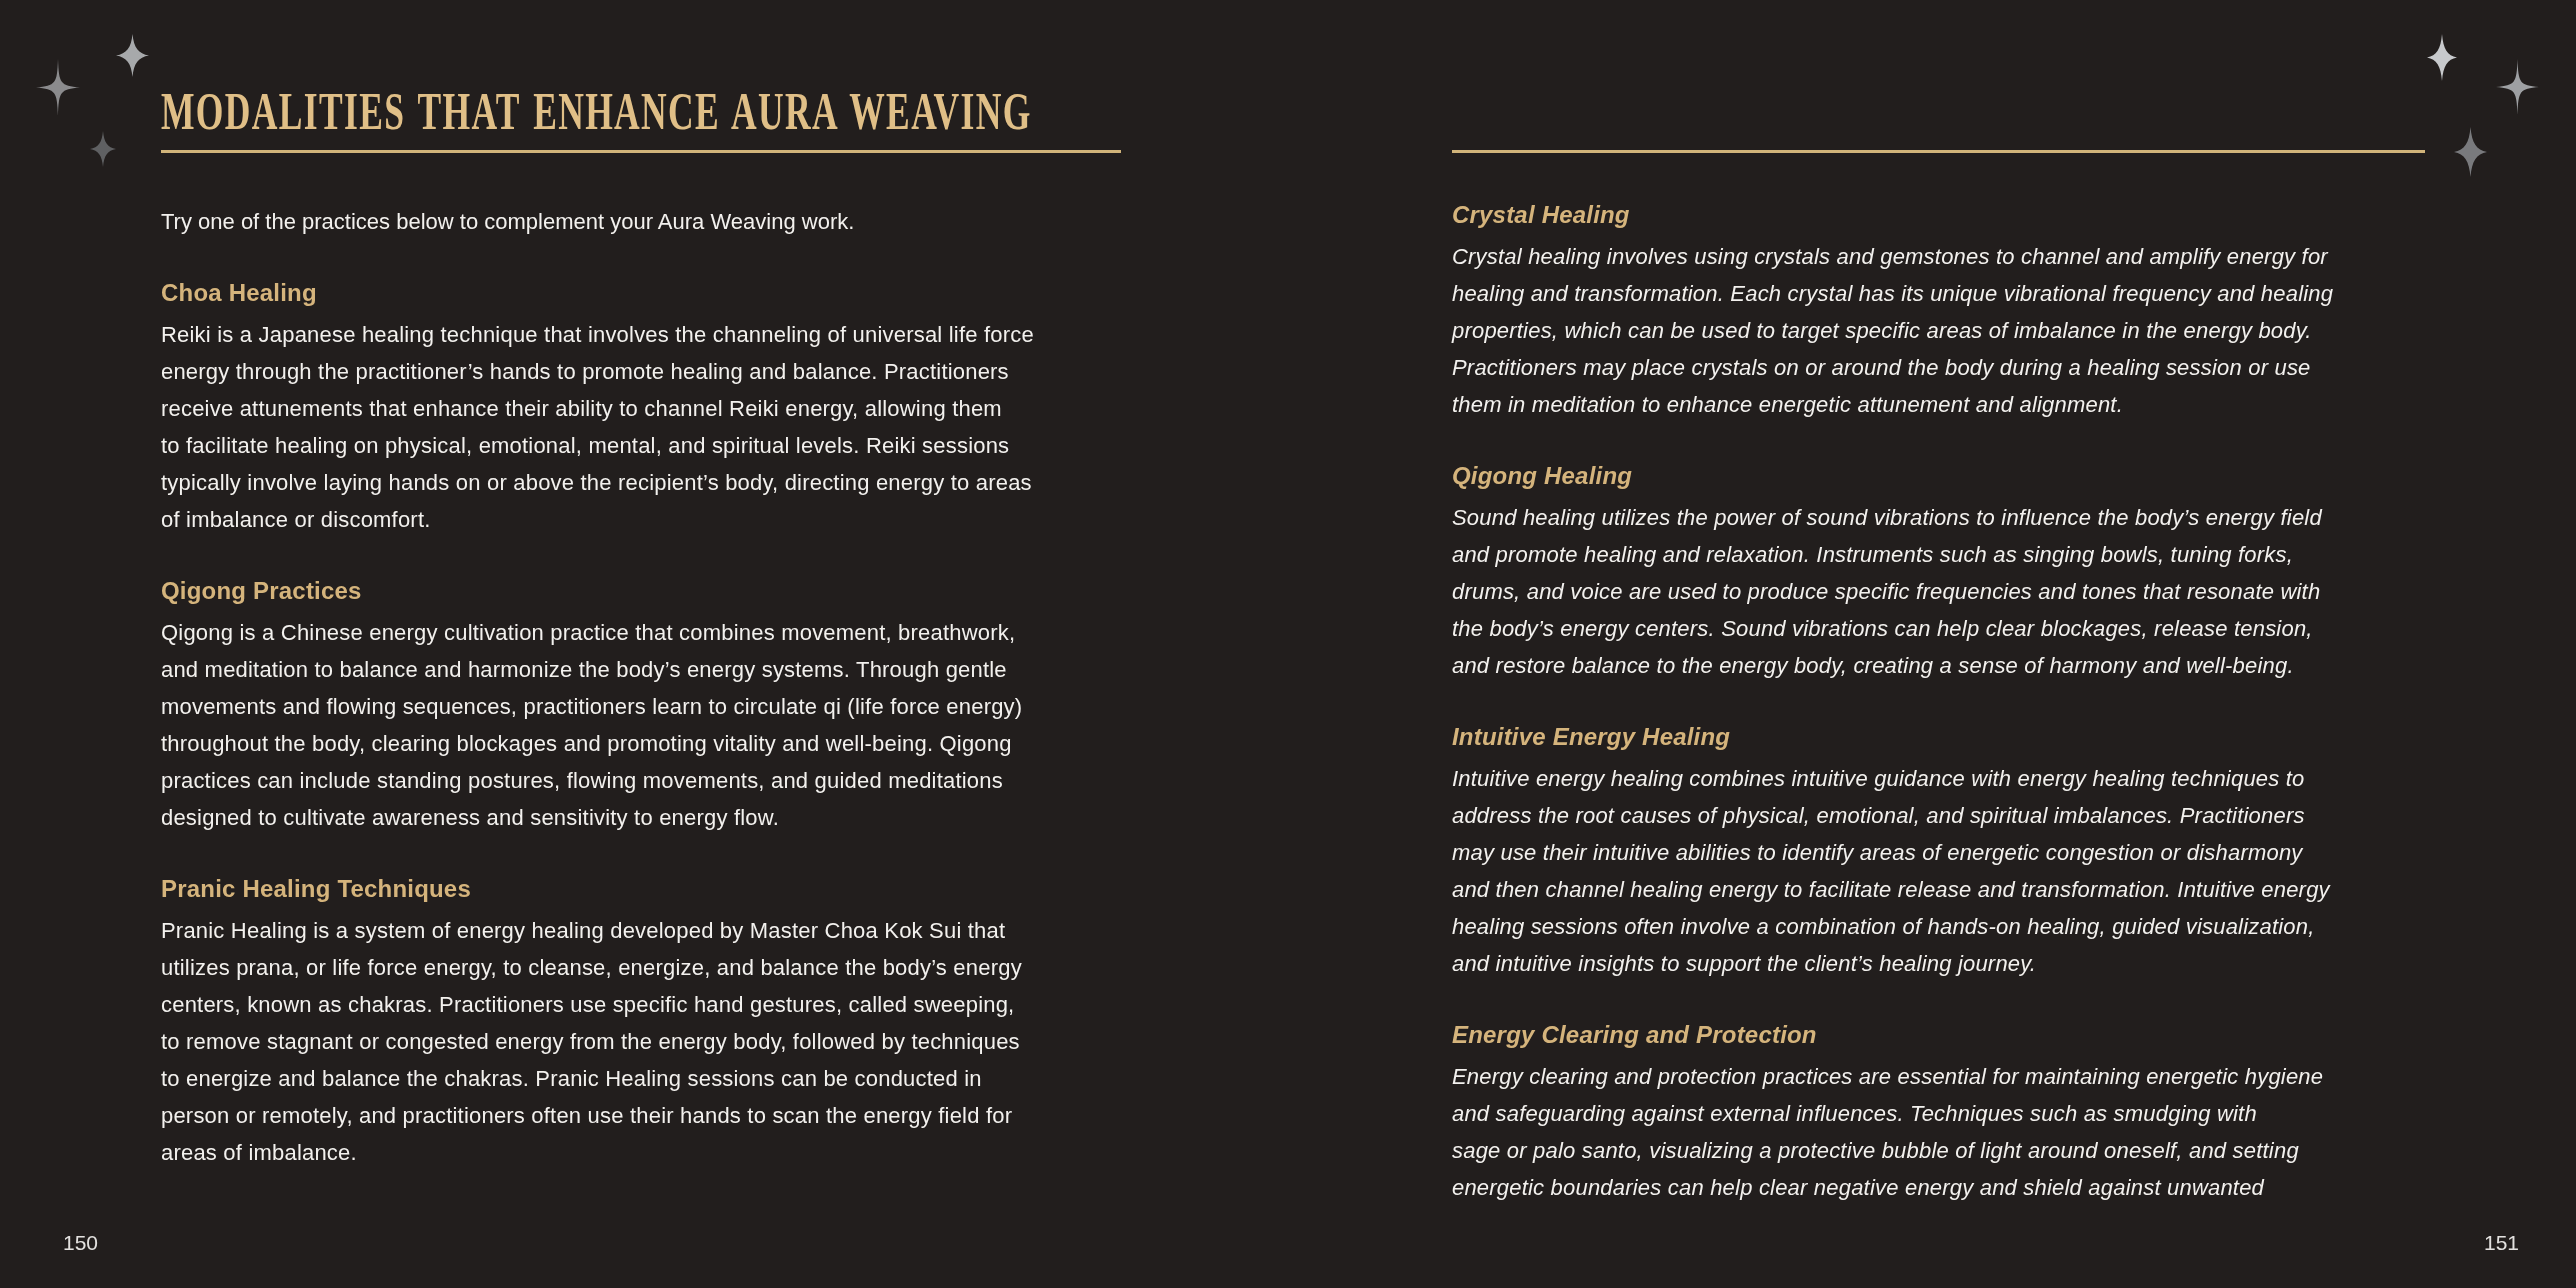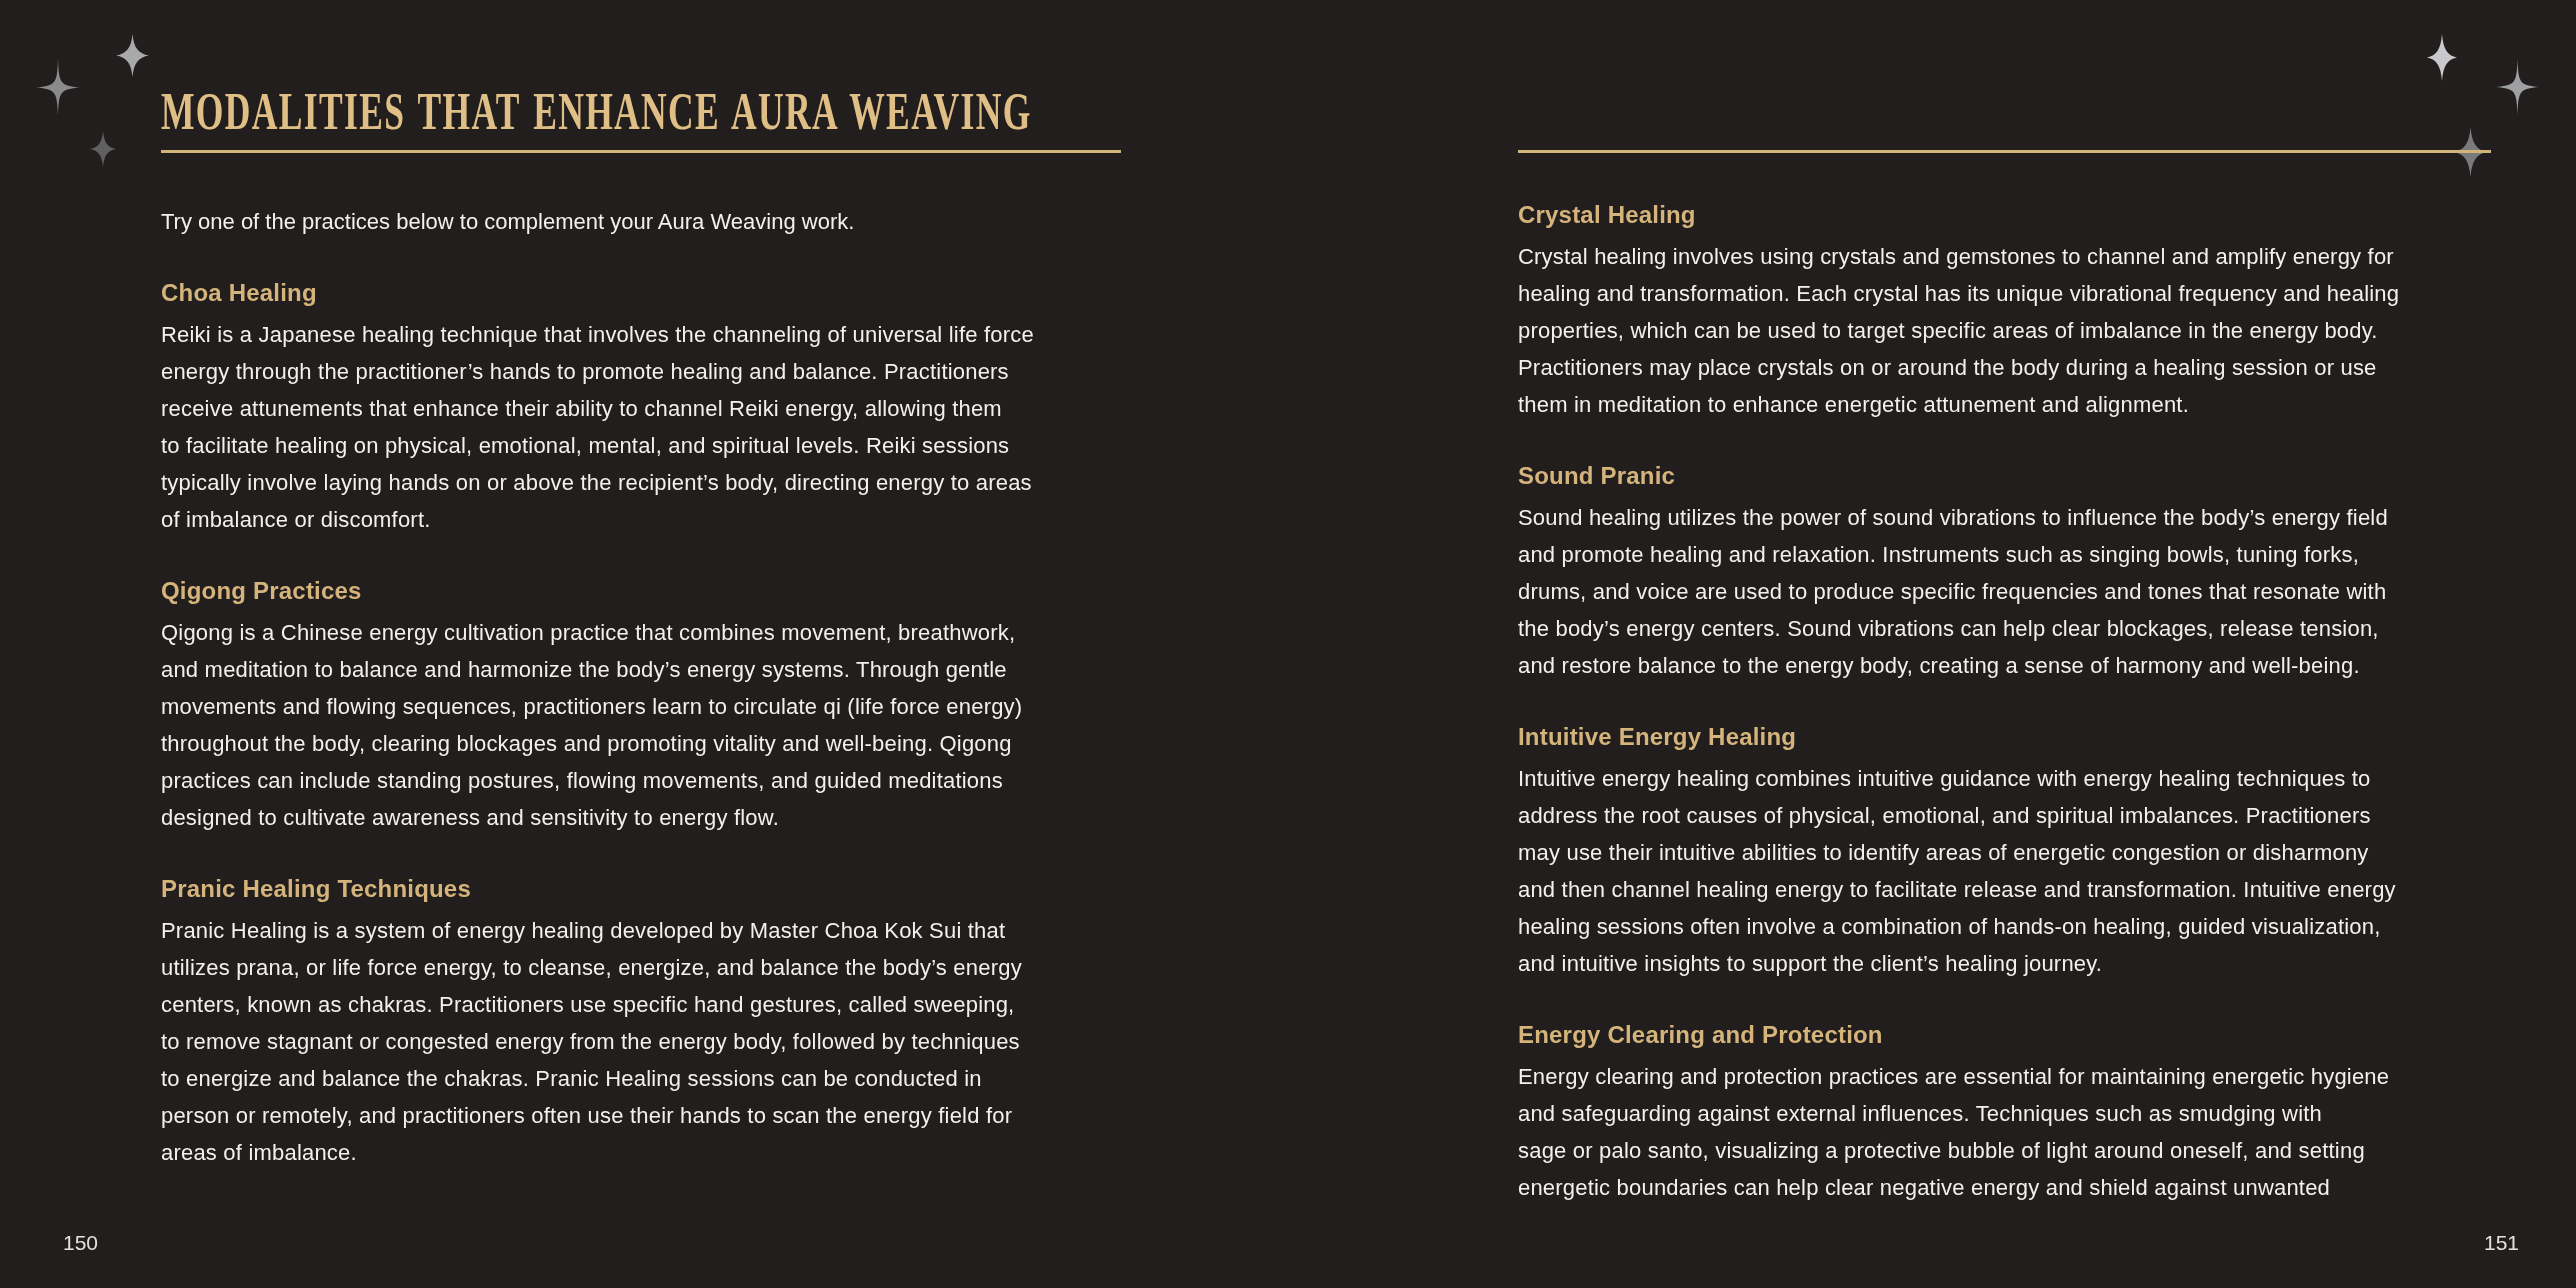--- a/index.html
+++ b/index.html
@@ -6,21 +6,21 @@
   html,body { width:2576px; height:1288px; }
   body {
     position:relative;
     background:#221e1d;
     font-family:"Liberation Sans", sans-serif;
     color:#f3f1ee;
     overflow:hidden;
   }
   .page { position:absolute; top:0; }
   .page-left  { left:161px;  width:1001px; }
-  .page-right { left:1518px; width:1001px; }
+  .page-right { left:1452px; width:1001px;font-style:italic; }
 
   .chapter-title {
     position:absolute; top:84px; left:0;
     font-family:"Liberation Serif", serif;
     font-weight:bold;
     font-size:53px;
     line-height:55px;
     letter-spacing:2px;
     word-spacing:4px;
     color:#e0bf87;
@@ -140,21 +140,21 @@
     <div class="section">
       <h3>Crystal Healing</h3>
       <p>Crystal healing involves using crystals and gemstones to channel and amplify energy for
 healing and transformation. Each crystal has its unique vibrational frequency and healing
 properties, which can be used to target specific areas of imbalance in the energy body.
 Practitioners may place crystals on or around the body during a healing session or use
 them in meditation to enhance energetic attunement and alignment.</p>
     </div>
 
     <div class="section">
-      <h3>Sound Pranic</h3>
+      <h3>Qigong Healing</h3>
       <p>Sound healing utilizes the power of sound vibrations to influence the body’s energy field
 and promote healing and relaxation. Instruments such as singing bowls, tuning forks,
 drums, and voice are used to produce specific frequencies and tones that resonate with
 the body’s energy centers. Sound vibrations can help clear blockages, release tension,
 and restore balance to the energy body, creating a sense of harmony and well-being.</p>
     </div>
 
     <div class="section">
       <h3>Intuitive Energy Healing</h3>
       <p>Intuitive energy healing combines intuitive guidance with energy healing techniques to

